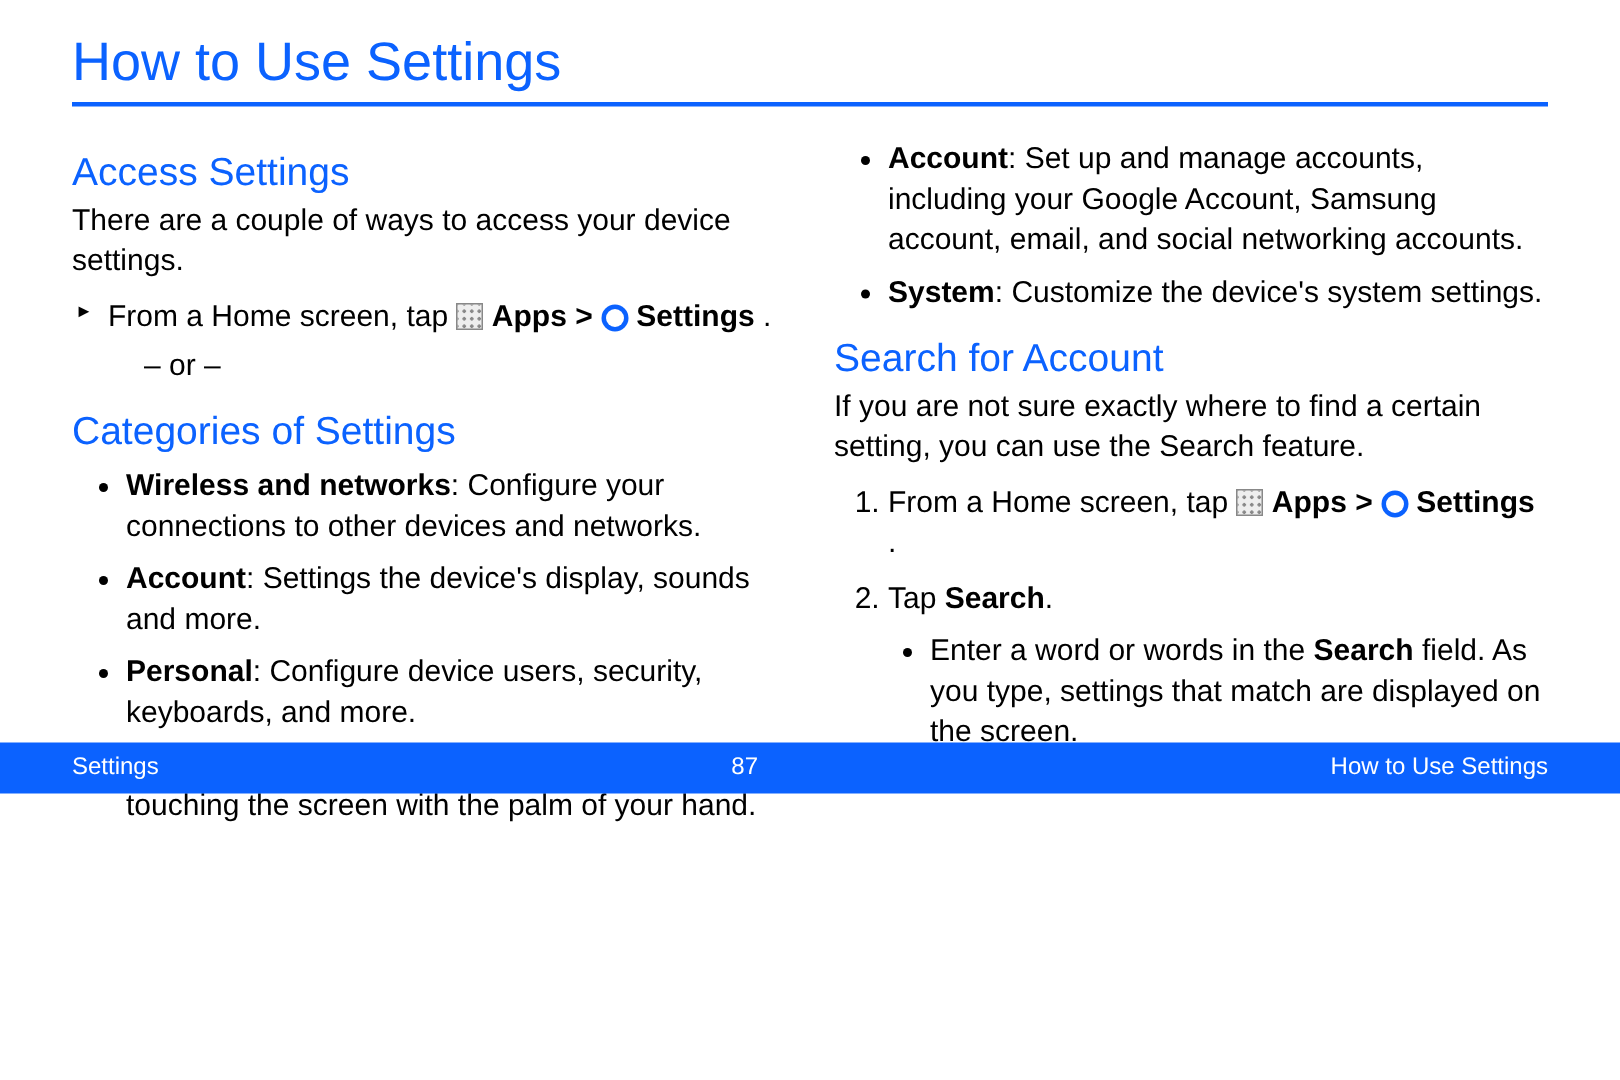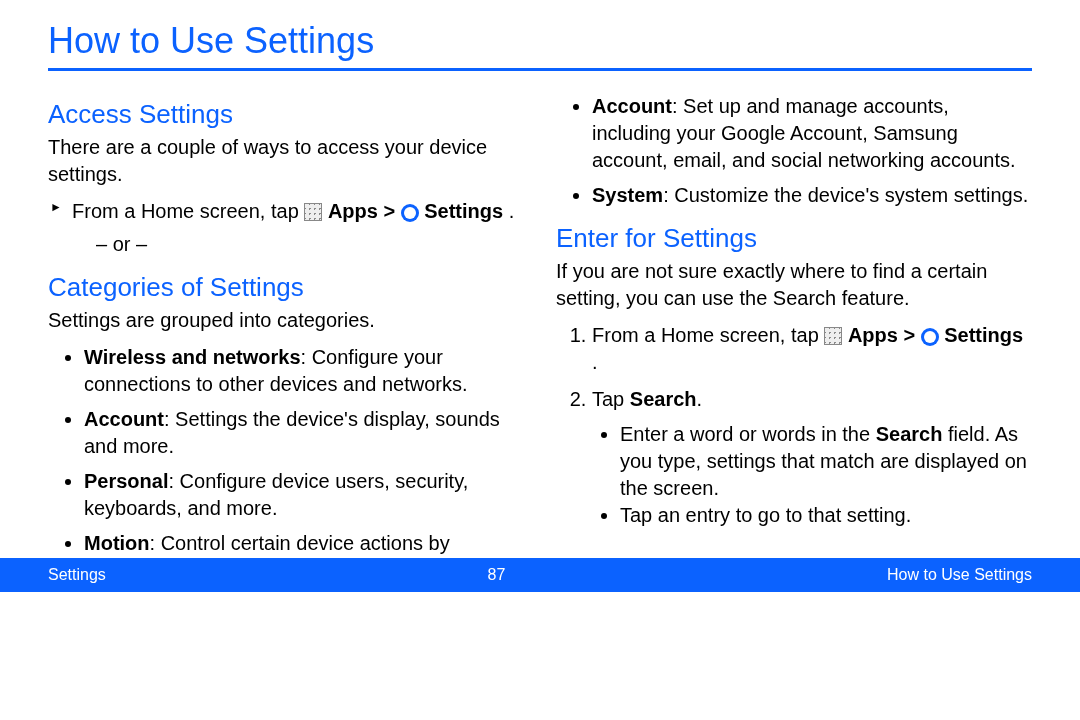--- a/index.html
+++ b/index.html
@@ -1,16 +1,16 @@
 <!DOCTYPE html>
 <html><head>
 <meta charset="utf-8">
 <style>
   html,body{margin:0;padding:0;width:1080px;height:720px;font-family:Arial,Helvetica,sans-serif;color:#000;background:#fff;}
-  .page{width:1080px;height:592px;position:relative;box-sizing:border-box;padding:20px 48px 0 48px;}
+  .page{width:1080px;height:529px;position:relative;box-sizing:border-box;padding:20px 48px 0 48px;}
   h1{font-size:36px;font-weight:400;color:#0b62ff;margin:0 0 6px 0;}
   .rule{height:3px;background:#0b62ff;margin:6px 0 14px 0;}
   .cols{display:flex;gap:32px;}
   .col{flex:1;min-width:0;}
   h2{font-size:26px;font-weight:400;color:#0b62ff;margin:14px 0 4px 0;}
   p,li{font-size:20px;line-height:1.35;}
   p{margin:4px 0 10px 0;}
   ul.dash{list-style:none;padding-left:24px;margin:6px 0;}
   ul.dash>li{position:relative;margin:6px 0;}
   ul.dash>li::before{content:"►";position:absolute;left:-22px;top:1px;font-size:12px;}
@@ -49,36 +49,35 @@
           <span class="apps-icon"></span>
           <span class="b">Apps &gt; </span>
           <span class="settings-gear"></span>
           <span class="b">Settings</span>
           <span> .</span>
           <div class="or">– or –</div>
         </li>
       </ul>
 
       <h2>Categories of Settings</h2>
-      <p>Settings are grouped into categories.</p>
       <ul class="bul">
         <li><span class="b">Wireless and networks</span><span>: Configure your connections to other devices and networks.</span></li>
         <li><span class="b">Account</span><span>: Settings the device's display, sounds and more.</span></li>
         <li><span class="b">Personal</span><span>: Configure device users, security, keyboards, and more.</span></li>
         <li><span class="b">Motion</span><span>: Control certain device actions by touching the screen with the palm of your hand.</span></li>
       </ul>
     </div>
 
     <div class="col">
       <ul class="bul" style="margin-top:0">
         <li><span class="b">Account</span><span>: Set up and manage accounts, including your Google Account, Samsung account, email, and social networking accounts.</span></li>
         <li><span class="b">System</span><span>: Customize the device's system settings.</span></li>
       </ul>
 
-      <h2>Enter for Settings</h2>
+      <h2>Search for Account</h2>
       <p>If you are not sure exactly where to find a certain setting, you can use the Search feature.</p>
       <ol>
         <li>
           <span>From a Home screen, tap </span>
           <span class="apps-icon"></span>
           <span class="b">Apps &gt;  </span>
           <span class="settings-gear"></span>
           <span class="b">Settings</span>
           <span> .</span>
         </li>

